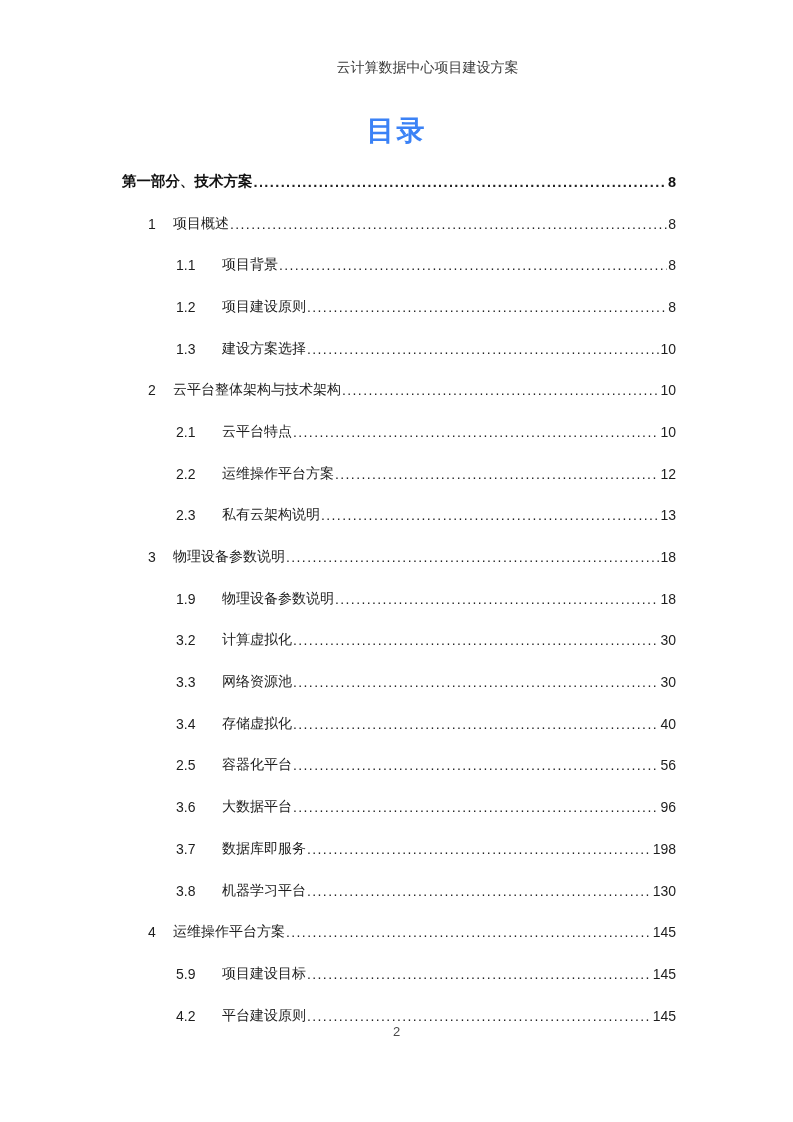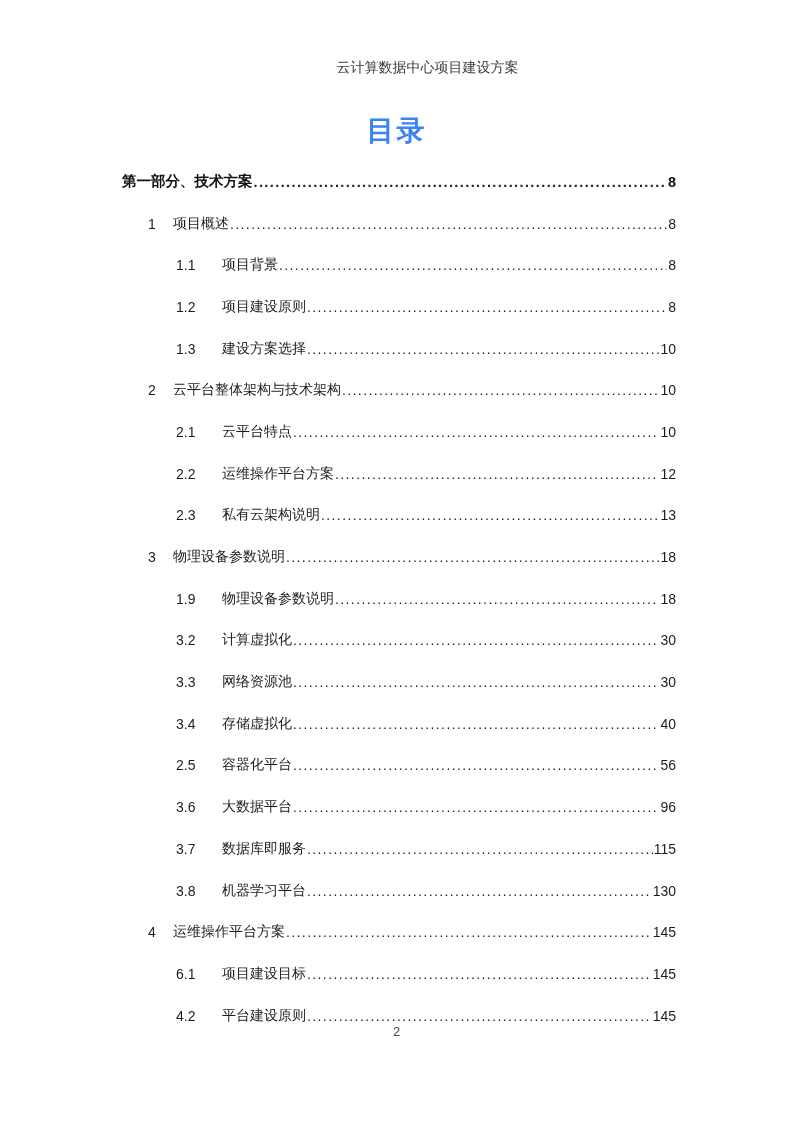--- a/index.html
+++ b/index.html
@@ -157,36 +157,36 @@
     <div class="toc-row lvl2">
     <span class="num">3.6</span>
     <span class="ttl">大数据平台</span>
     <span class="leader">....................................................................................................................................................................................................................................................................</span>
     <span class="page-num">96</span>
   </div>
     <div class="toc-row lvl2">
     <span class="num">3.7</span>
     <span class="ttl">数据库即服务</span>
     <span class="leader">....................................................................................................................................................................................................................................................................</span>
-    <span class="page-num">115</span>
+    <span class="page-num">198</span>
   </div>
     <div class="toc-row lvl2">
     <span class="num">3.8</span>
     <span class="ttl">机器学习平台</span>
     <span class="leader">....................................................................................................................................................................................................................................................................</span>
     <span class="page-num">130</span>
   </div>
     <div class="toc-row lvl1">
     <span class="num">4</span>
     <span class="ttl">运维操作平台方案</span>
     <span class="leader">....................................................................................................................................................................................................................................................................</span>
     <span class="page-num">145</span>
   </div>
     <div class="toc-row lvl2">
-    <span class="num">6.1</span>
+    <span class="num">5.9</span>
     <span class="ttl">项目建设目标</span>
     <span class="leader">....................................................................................................................................................................................................................................................................</span>
     <span class="page-num">145</span>
   </div>
     <div class="toc-row lvl2">
     <span class="num">4.2</span>
     <span class="ttl">平台建设原则</span>
     <span class="leader">....................................................................................................................................................................................................................................................................</span>
     <span class="page-num">145</span>
   </div>

